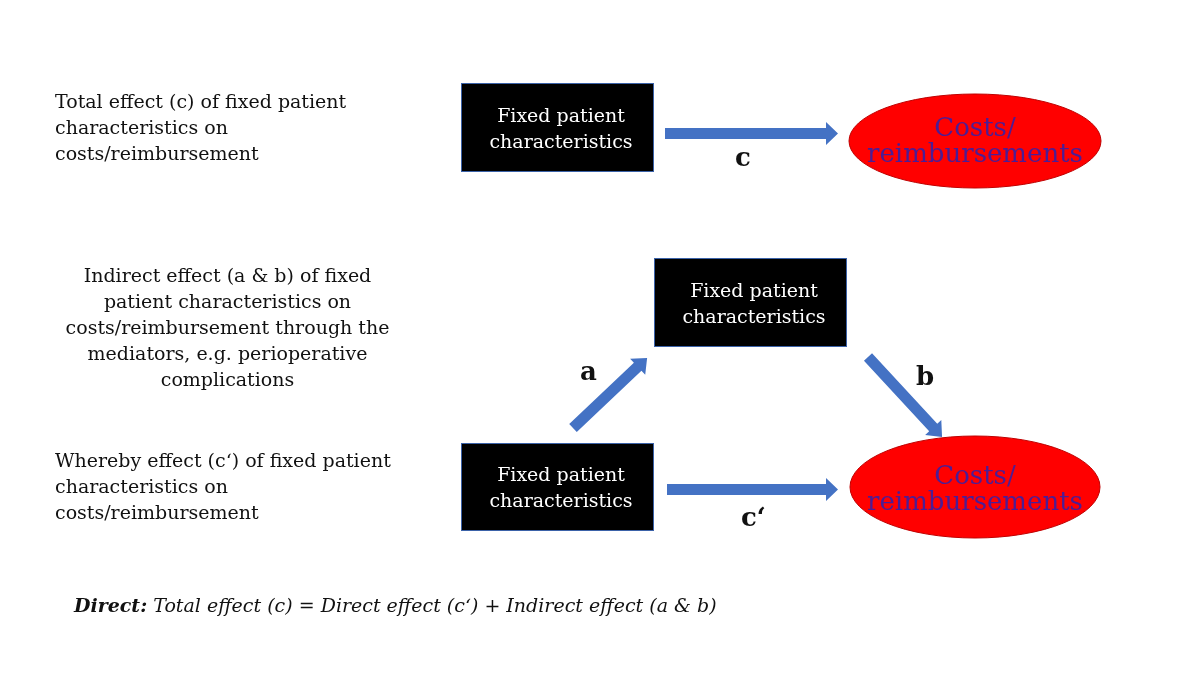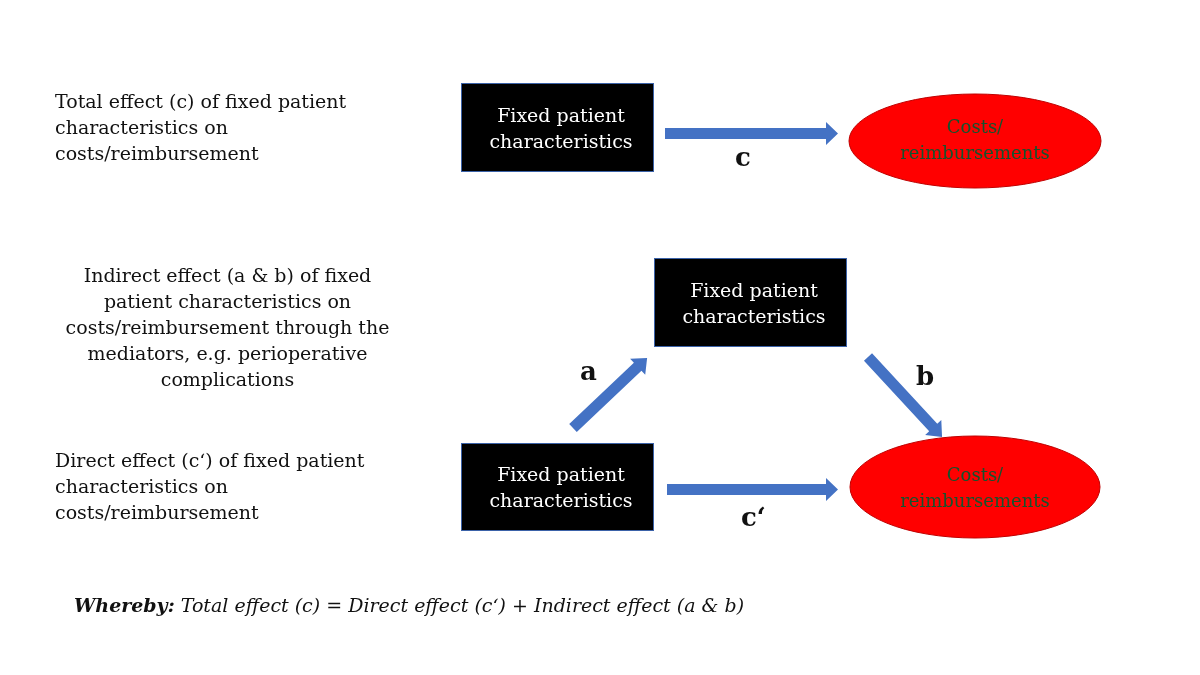--- a/index.html
+++ b/index.html
@@ -9,21 +9,21 @@
   .desc b { font-weight: normal; }
   #desc-total { top: 88px; }
   #desc-indirect { top: 262px; width: 345px; text-align: center; }
   #desc-direct { top: 447px; }
   .box { position: absolute; background: #000000; border: 1px solid #3b62a8;
          color: #fff; display: flex; align-items: center; justify-content: center;
          text-align: center; font-size: 19px; line-height: 26px; box-sizing: border-box; padding-left: 7px; }
   #box-top { left: 461px; top: 83px; width: 193px; height: 89px; }
   #box-mid { left: 654px; top: 258px; width: 193px; height: 89px; }
   #box-bot { left: 461px; top: 443px; width: 193px; height: 88px; }
-  .ellipse-text { position: absolute; color: #14532d; text-align: center; font-size: 18px;
+  .ellipse-text { position: absolute; color: #4c1d95; text-align: center; font-size: 26px;
                   line-height: 26px; width: 240px; }
   #ell-top-text { left: 855px; top: 114px; }
   #ell-bot-text { left: 855px; top: 462px; }
   .lbl { position: absolute; font-weight: bold; font-size: 26px; color: #111; }
   #lbl-c { left: 735px; top: 142px; }
   #lbl-a { left: 580px; top: 356px; }
   #lbl-b { left: 916px; top: 361px; }
   #lbl-cp { left: 741px; top: 502px; }
   #formula { position: absolute; left: 74px; top: 594px; font-size: 19px; font-style: italic; white-space: nowrap; }
   #formula b { font-weight: bold; }
@@ -47,21 +47,21 @@
 
   <g transform="translate(868,357) rotate(47.2)">
     <polygon fill="#4472c4" points="0,-5.5 96,-5.5 96,-11 109,0 96,11 96,5.5 0,5.5"></polygon>
   </g>
 </svg>
 
 <div class="desc" id="desc-total"><b>Total effect</b><span> (c) of fixed patient characteristics on costs/reimbursement</span></div>
 
 <div class="desc" id="desc-indirect"><b>Indirect effect</b><span> (a &amp; b) of fixed patient characteristics on costs/reimbursement through the mediators, e.g. perioperative complications</span></div>
 
-<div class="desc" id="desc-direct"><b>Direct effect</b><span> (c‘) of fixed patient characteristics on costs/reimbursement</span></div>
+<div class="desc" id="desc-direct"><b>Whereby effect</b><span> (c‘) of fixed patient characteristics on costs/reimbursement</span></div>
 
 <div class="box" id="box-top">
     <span style="width:150px">Fixed patient characteristics</span>
   </div>
 <div class="box" id="box-mid">
     <span style="width:150px">Fixed patient characteristics</span>
   </div>
 <div class="box" id="box-bot">
     <span style="width:150px">Fixed patient characteristics</span>
   </div>
@@ -73,13 +73,13 @@
 <div class="ellipse-text" id="ell-bot-text">
   <div>Costs/</div>
   <div>reimbursements</div>
 </div>
 
 <div class="lbl" id="lbl-c">c</div>
 <div class="lbl" id="lbl-a">a</div>
 <div class="lbl" id="lbl-b">b</div>
 <div class="lbl" id="lbl-cp">c‘</div>
 
-<div id="formula"><b>Whereby:</b><span> Total effect (c) = Direct effect (c‘) + Indirect effect (a &amp; b)</span></div>
+<div id="formula"><b>Direct:</b><span> Total effect (c) = Direct effect (c‘) + Indirect effect (a &amp; b)</span></div>
 
 </body></html>

